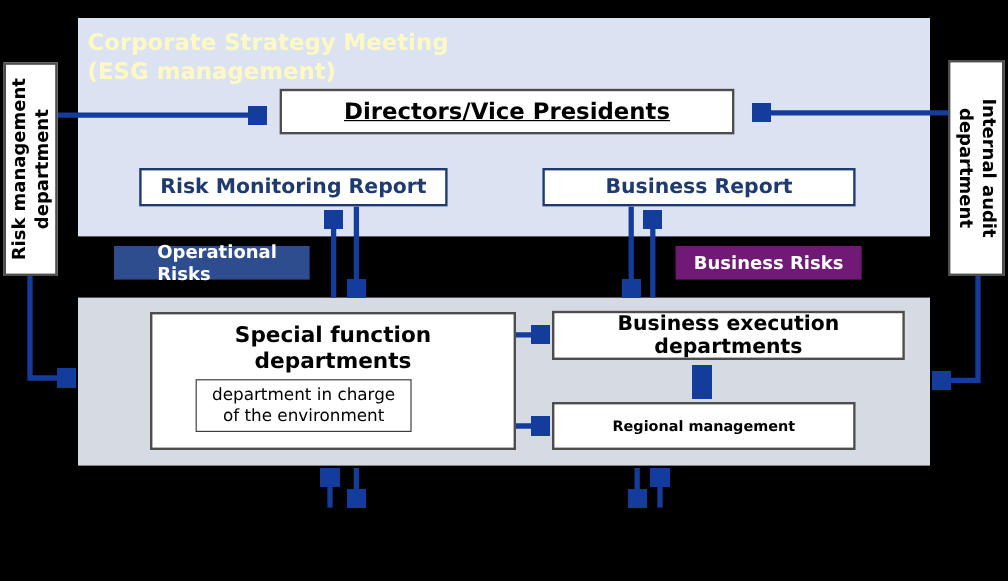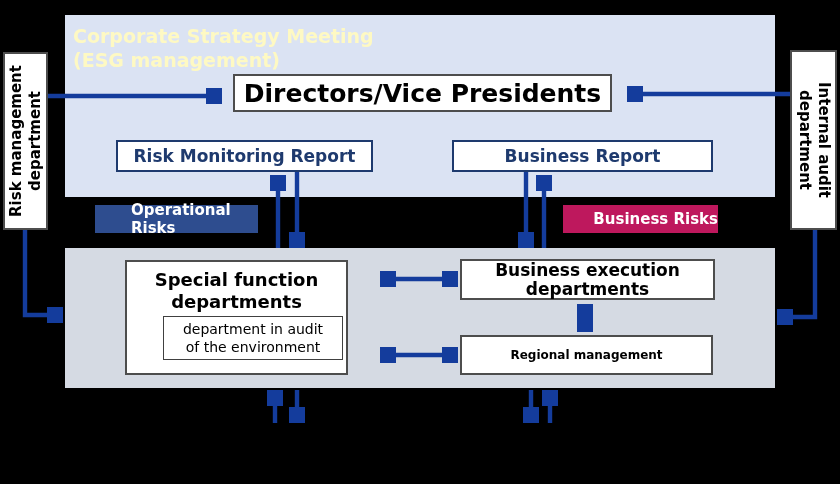--- a/index.html
+++ b/index.html
@@ -14,49 +14,49 @@
   .panel-title {
     position:absolute; left:73px; top:24px; font-size:19px; font-weight:bold;
     color:#fef9c3; line-height:24px; white-space:pre-line;
   }
 
   .wbox {
     position:absolute; background:#ffffff; border:2px solid #4d4d4d;
     display:flex; align-items:center; justify-content:center; text-align:center;
     color:#000; box-sizing:border-box;
   }
-  .directors-box { left:233px; top:74px; width:379px; height:38px; font-size:25px; font-weight:bold; }
+  .directors-box { left:233px; top:74px; width:379px; height:38px; font-size:19px; font-weight:bold;text-decoration:underline; }
 
   .report-box {
     position:absolute; background:#ffffff; border:2px solid #1e3a6e;
     display:flex; align-items:center; justify-content:center; box-sizing:border-box;
     color:#1e3a6e; font-weight:bold; font-size:17px;
   }
   .rmr-box { left:116px; top:140px; width:257px; height:32px; }
   .br-box  { left:452px; top:140px; width:261px; height:32px; }
 
   .risk-label {
     position:absolute; height:28px; display:flex; align-items:center; justify-content:center;
     color:#ffffff; font-weight:bold; font-size:15px; box-sizing:border-box;
   }
   .op-label { left:95px;  top:205px; width:163px; background:#2e4d8f;padding-left:36px; }
-  .bu-label { left:563px; top:205px; width:155px; background:#be185d;justify-content:flex-end; }
+  .bu-label { left:563px; top:205px; width:155px; background:#701a75; }
 
-  .special-box { left:125px; top:260px; width:223px; height:115px; display:block; }
+  .special-box { left:125px; top:260px; width:305px; height:115px; display:block; }
   .special-title {
     margin-top:7px; font-size:18px; font-weight:bold; line-height:22px;
     text-align:center; white-space:pre-line;
   }
   .env-box {
     position:absolute; left:36px; top:54px; width:180px; height:44px;
     background:#fff; border:1.5px solid #404040; box-sizing:border-box;
     display:flex; align-items:center; justify-content:center;
     font-size:14px; line-height:18px; text-align:center; white-space:pre-line;
   }
-  .bex-box { left:460px; top:259px; width:255px; height:41px; font-size:17px; font-weight:bold; line-height:19px; white-space:pre-line; }
+  .bex-box { left:460px; top:259px; width:294px; height:41px; font-size:17px; font-weight:bold; line-height:19px; white-space:pre-line; }
   .reg-box { left:460px; top:335px; width:253px; height:40px; font-size:12px; font-weight:bold; }
 
   .bottom-bar { left:65px; top:424px; width:710px; height:34px; font-size:18px; font-weight:bold; }
 
   .side-box { position:absolute; background:#fff; border:2px solid #4d4d4d; box-sizing:border-box;
     display:flex; align-items:center; justify-content:center; }
   .side-left  { left:3px;   top:52px; width:45px; height:178px; }
   .side-right { left:790px; top:50px; width:47px; height:180px; }
   .vtext {
     flex:none; width:172px; text-align:center; white-space:pre-line;
@@ -117,21 +117,21 @@
   <div class="risk-label op-label">
     <span>Operational Risks</span>
   </div>
   <div class="risk-label bu-label">
     <span>Business Risks</span>
   </div>
 
   <div class="wbox special-box">
     <div class="special-title">Special function
 departments</div>
-    <div class="env-box">department in audit
+    <div class="env-box">department in charge
 of the environment</div>
   </div>
 
   <div class="wbox bex-box">
     <span>Business execution
 departments</span>
   </div>
 
   <div class="wbox reg-box">
     <span>Regional management</span>

